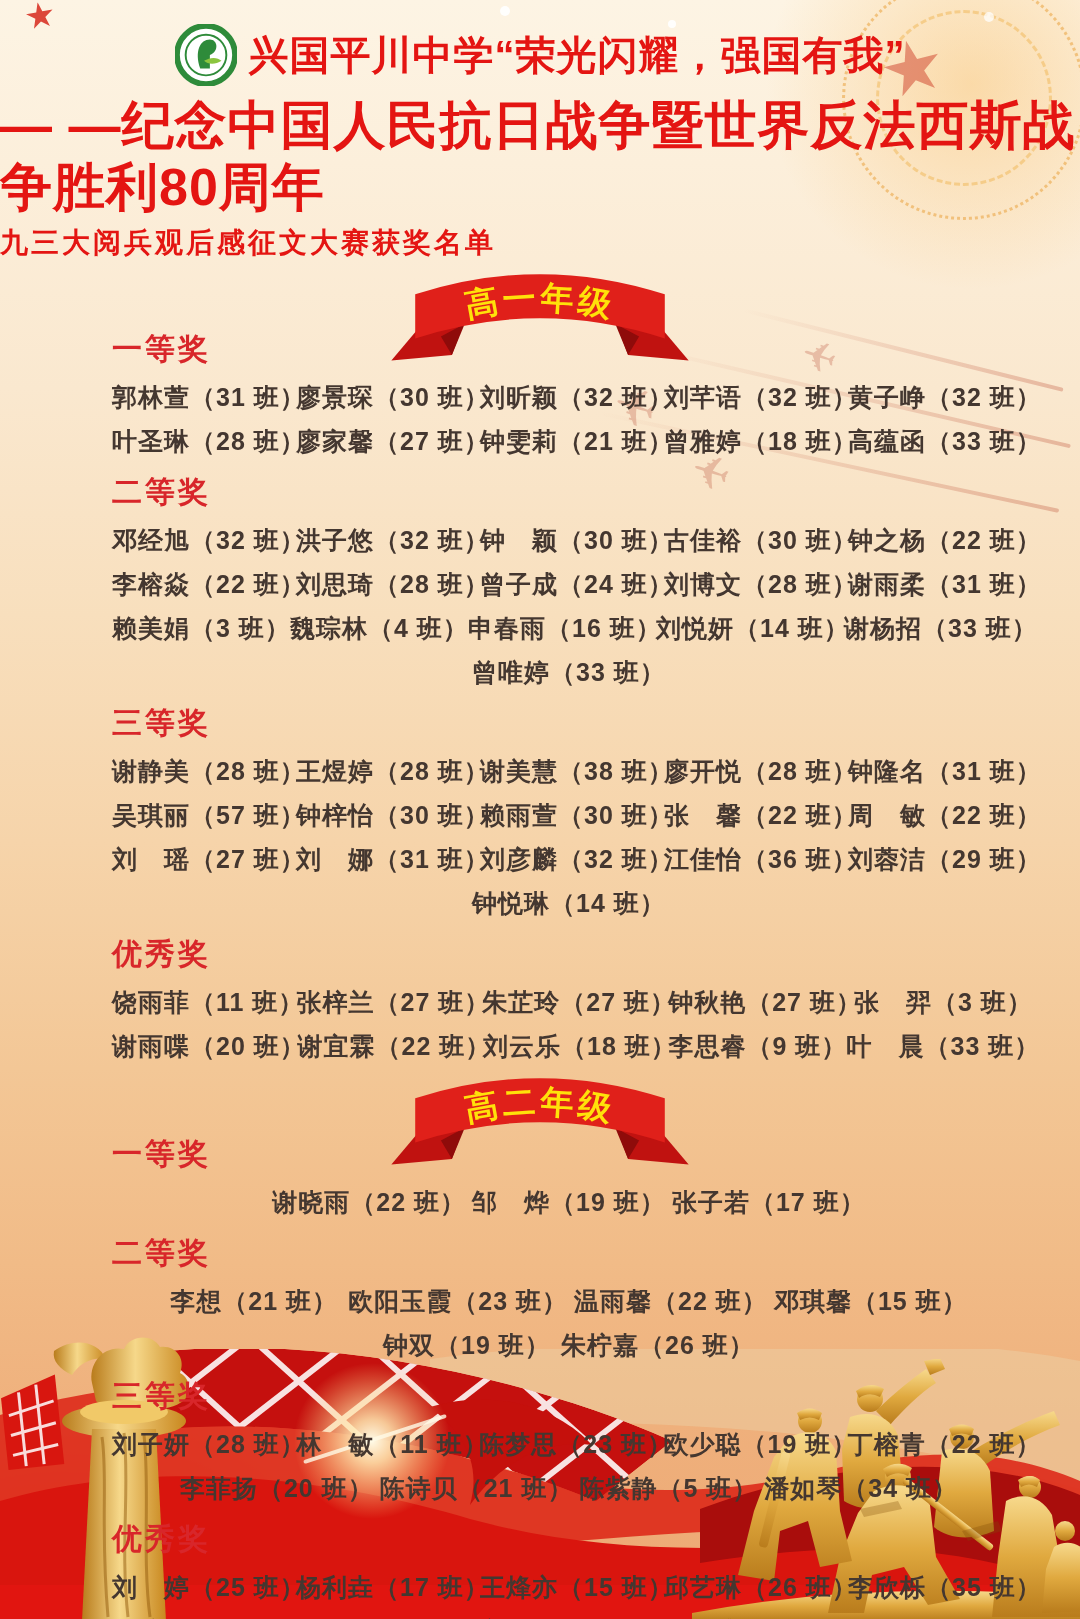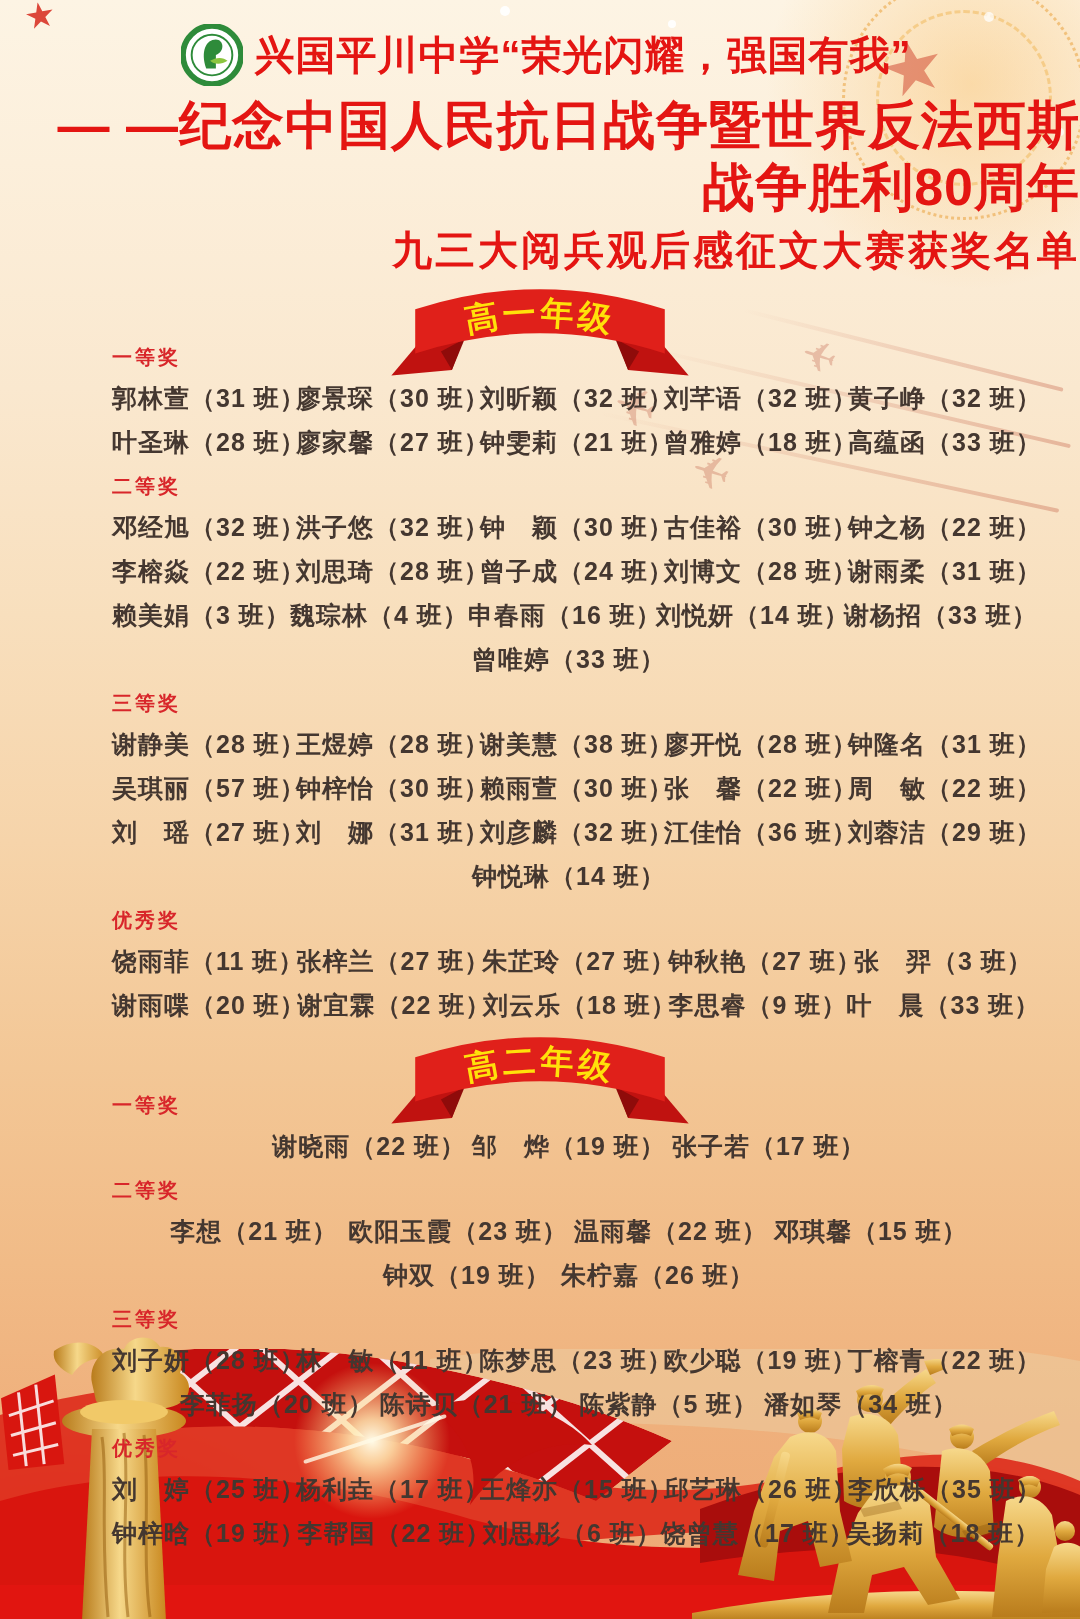--- a/index.html
+++ b/index.html
@@ -29,32 +29,32 @@
   .tr3{left:150px;top:16px;width:330px;transform:rotate(14deg);}
   .jet{position:absolute;color:rgba(178,62,40,.26);transform:rotate(198deg);line-height:1;}
   .j1{left:26px;top:48px;font-size:52px;}
   .j2{left:104px;top:116px;font-size:46px;}
   .j3{left:214px;top:2px;font-size:42px;}
   .deco-bottom{position:absolute;left:0;bottom:0;width:1080px;height:270px;z-index:1;}
   .deco-pillar{position:absolute;left:-6px;bottom:-2px;width:234px;height:306px;z-index:2;}
   .deco-statue{position:absolute;right:-6px;bottom:-2px;width:424px;height:262px;z-index:2;}
   
   .content{position:relative;z-index:3;}
-  .header{padding-top:24px;text-align:right;padding-left:12px;}
+  .header{padding-top:24px;text-align:left;}
   .title-row{display:flex;align-items:center;justify-content:center;gap:12px;}
   .logo-svg{width:62px;height:62px;flex:0 0 auto;}
   .t1,.t2,.t3{color:#e41512;font-weight:900;letter-spacing:1px;}
   .t1{font-size:40px;line-height:1.2;}
   .t2{font-size:52px;line-height:1.2;margin-top:8px;}
-  .t3{font-size:40px;line-height:1.2;margin-top:7px;letter-spacing:3px;}
+  .t3{font-size:28px;line-height:1.2;margin-top:7px;letter-spacing:3px;}
   .ribbon-wrap{width:312px;margin:6px auto 0;position:relative;z-index:2;}
   .ribbon-wrap svg{display:block;width:100%;height:auto;}
   .prize{margin-top:14px;padding:0 54px 0 112px;}
   .prize.first{margin-top:-46px;}
-  .prize-label{margin:0;font-size:20px;font-weight:800;color:#d8262a;letter-spacing:3px;}
+  .prize-label{margin:0;font-size:30px;font-weight:800;color:#d8262a;letter-spacing:3px;}
   .name-row{display:flex;gap:6px;margin-top:11px;justify-content:center;}
   .entry{min-width:172px;font-size:25px;font-weight:700;color:#443730;white-space:nowrap;letter-spacing:1px;}
 </style>
 </head>
 <body>
 
 <div class="poster">
 
   <div class="glow-topright"></div>
   <div class="deco-emblem">

